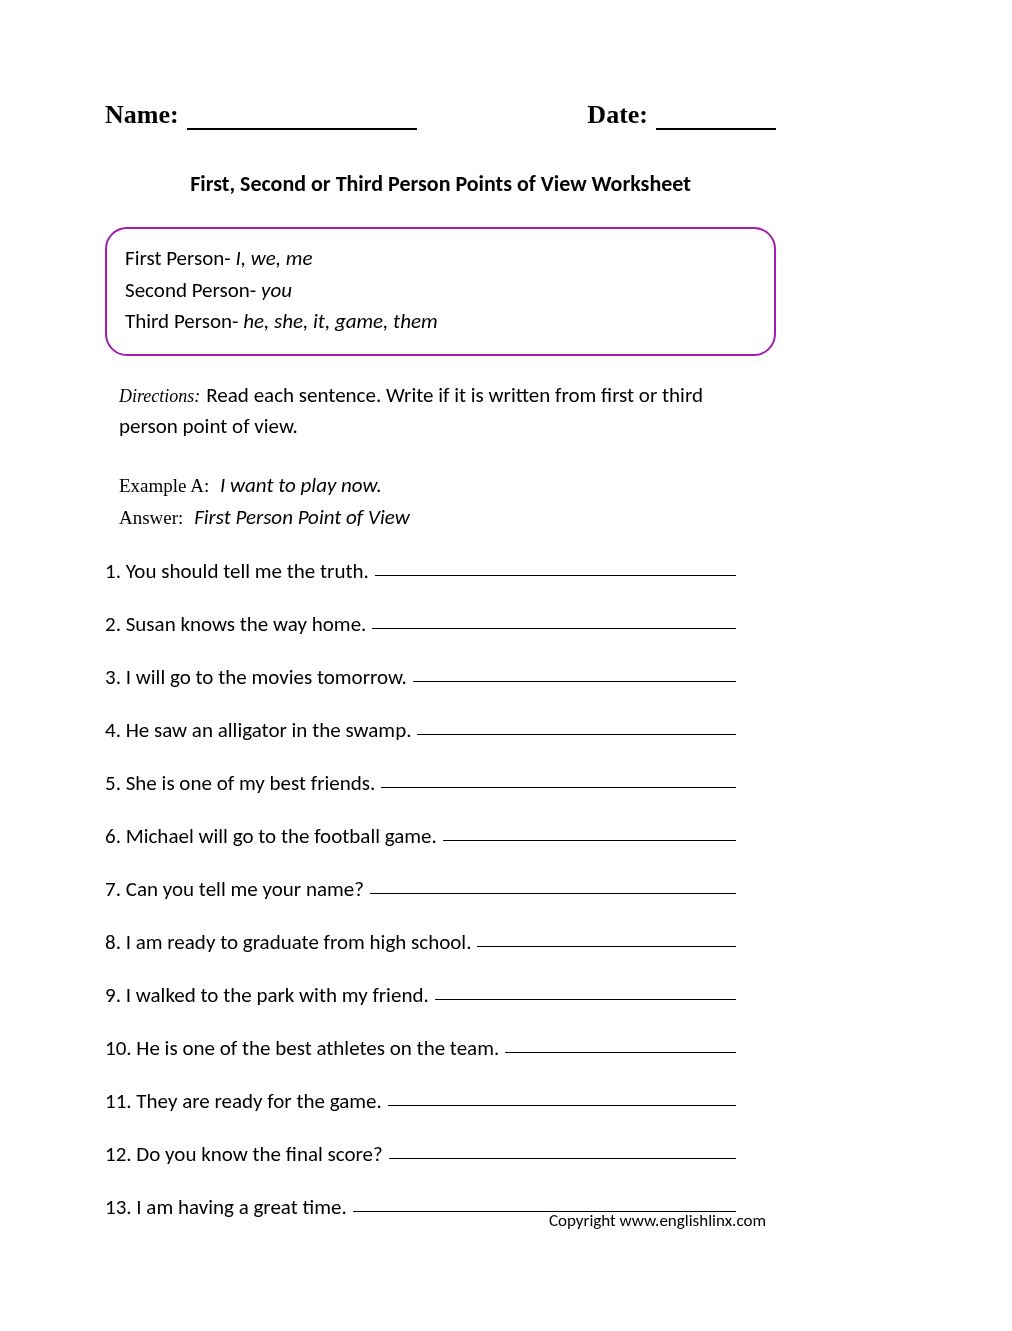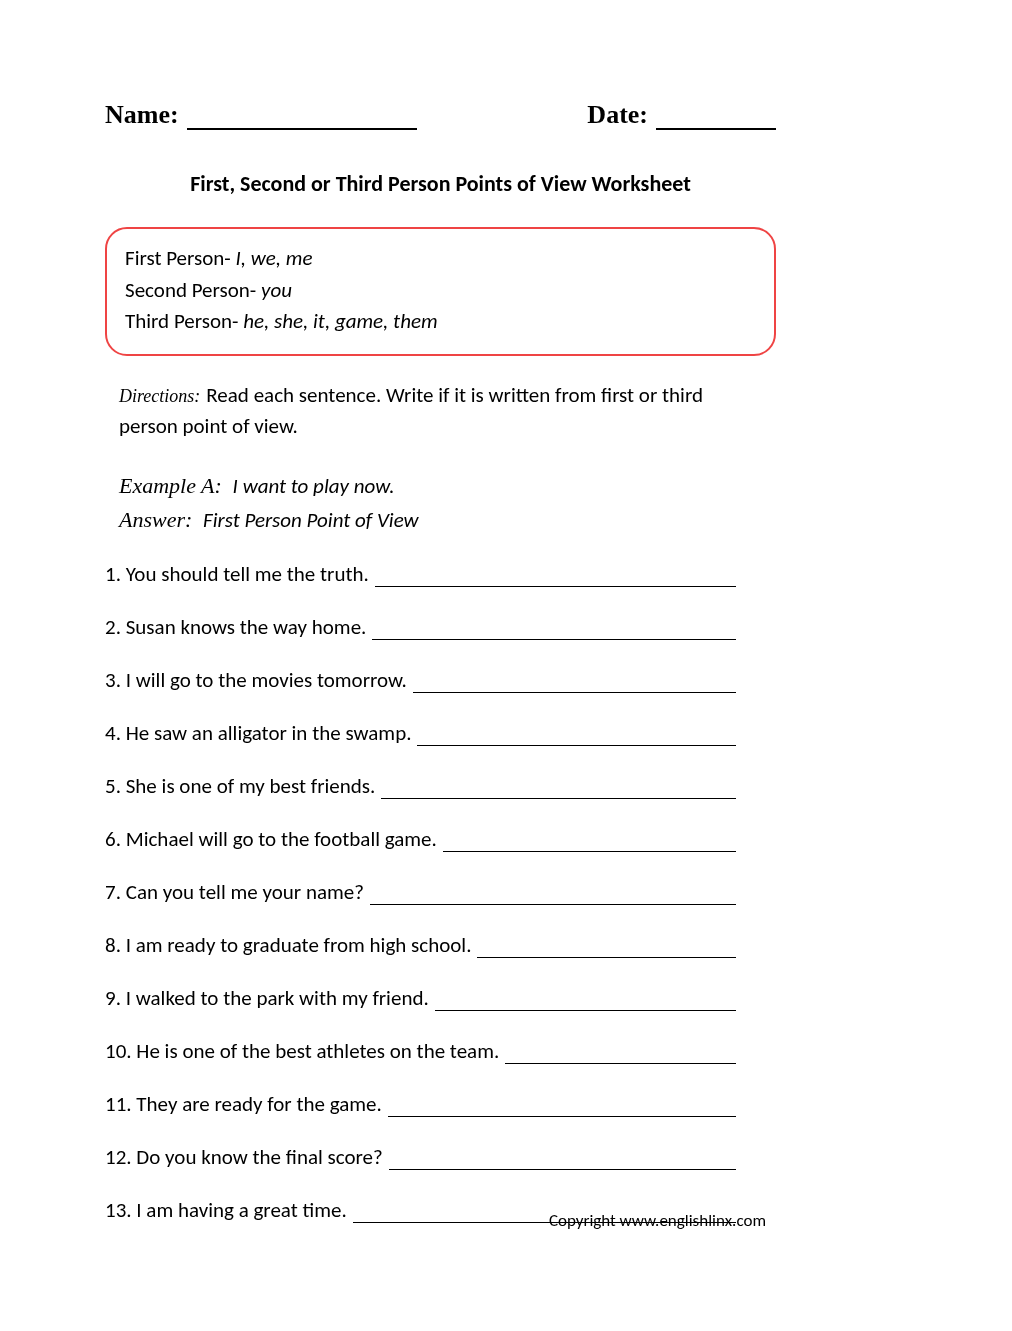--- a/index.html
+++ b/index.html
@@ -42,21 +42,21 @@
     margin-left: 8px;
     height: 24px;
   }
   .title {
     text-align: center;
     font-weight: bold;
     font-size: 22px;
     margin-bottom: 30px;
   }
   .info-box {
-    border: 2px solid #ef4444;
+    border: 2px solid #a21caf;
     border-radius: 22px;
     padding: 14px 18px 16px 18px;
     margin-bottom: 24px;
     font-size: 21px;
     line-height: 1.5;
   }
   .info-box .lbl { font-style: normal; }
   .info-box .ex { font-style: italic; }
   .directions {
     font-size: 21px;
@@ -69,31 +69,29 @@
     font-size: 18px;
     margin-right: 6px;
   }
   .example-block {
     margin: 0 10px 24px 14px;
     font-size: 21px;
     line-height: 1.55;
   }
   .example-block .ex-label {
     font-family: "Times New Roman", Times, serif;
-    font-style: italic;
-    font-size: 22px;
+    font-size: 19px;
     margin-right: 6px;
   }
   .example-block .ex-text { font-style: italic; margin-top: 32px; }
   .questions {
     font-size: 21px;
   }
   .q-row {
     display: flex;
-    align-items: flex-end;
     margin-bottom: 27px;
     white-space: nowrap;
   }
   .q-text { flex: 0 0 auto; padding-right: 6px; }
   .q-line {
     flex: 1 1 auto;
     border-bottom: 1.5px solid #000;
     height: 18px;
     min-width: 40px;
     margin-right: 40px;

